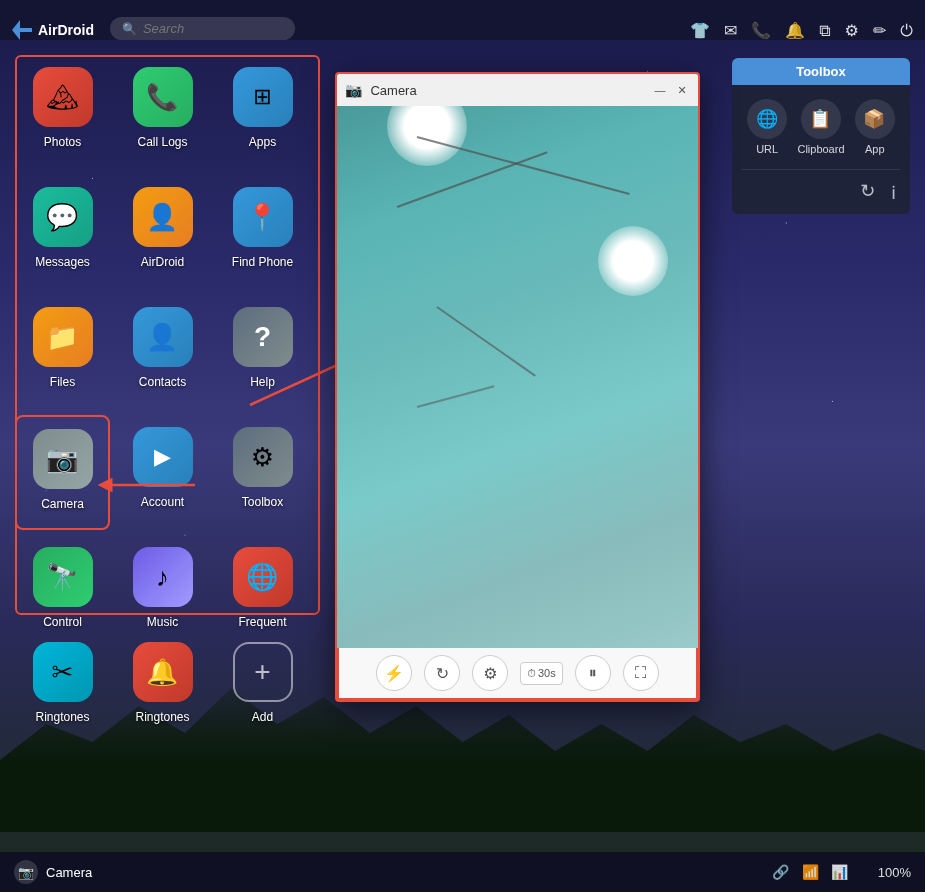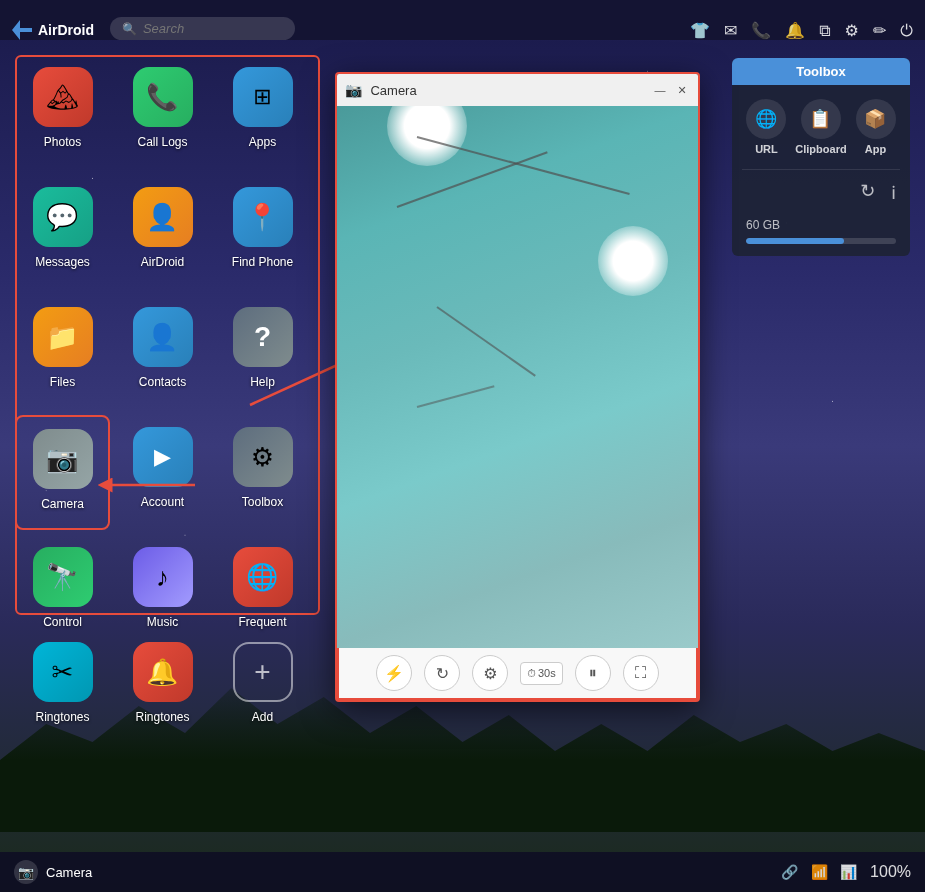--- a/index.html
+++ b/index.html
@@ -350,21 +350,20 @@
       background: rgba(255,255,255,0.1);
       display: flex;
       align-items: center;
       justify-content: center;
       font-size: 18px;
       color: white;
     }
     .toolbox-icon-label {
       color: rgba(255,255,255,0.8);
       font-size: 11px;
-      font-weight: bold;
     }
     .toolbox-divider { height: 1px; background: rgba(255,255,255,0.1); margin: 0 10px; }
     .toolbox-controls-row {
       display: flex;
       justify-content: flex-end;
       padding: 10px 14px;
       gap: 16px;
     }
     .toolbox-ctrl-icon {
       color: rgba(255,255,255,0.7);
@@ -423,21 +422,21 @@
       font-size: 13px;
     }
     .statusbar-right {
       margin-left: auto;
       display: flex;
       align-items: center;
       gap: 12px;
       color: rgba(255,255,255,0.85);
       font-size: 14px;
     }
-    .battery-text { font-size: 16px; }
+    .battery-text { font-size: 13px; margin-left: 17px; }
 
     
     .grid-red-border {
       position: absolute;
       top: 55px;
       left: 15px;
       width: 305px;
       height: 560px;
       border: 2px solid #e74c3c;
       border-radius: 6px;
@@ -620,26 +619,20 @@
     <div class="toolbox-icon-item">
       <div class="toolbox-icon-circle">📦</div>
       <span class="toolbox-icon-label">App</span>
     </div>
   </div>
   <div class="toolbox-divider"></div>
   <div class="toolbox-controls-row">
     <span class="toolbox-ctrl-icon">↻</span>
     <span class="toolbox-ctrl-icon">ℹ</span>
   </div>
-  <div class="toolbox-storage-row">
-    <div class="toolbox-storage-label">60 GB</div>
-    <div class="toolbox-storage-bar">
-      <div class="toolbox-storage-fill"></div>
-    </div>
-  </div>
 </div>
 
 <div class="statusbar">
   <div class="statusbar-left">
     <div class="statusbar-camera-icon">📷</div>
     <span>Camera</span>
   </div>
   <div class="statusbar-right">
     <span>🔗</span>
     <span>📶</span>

